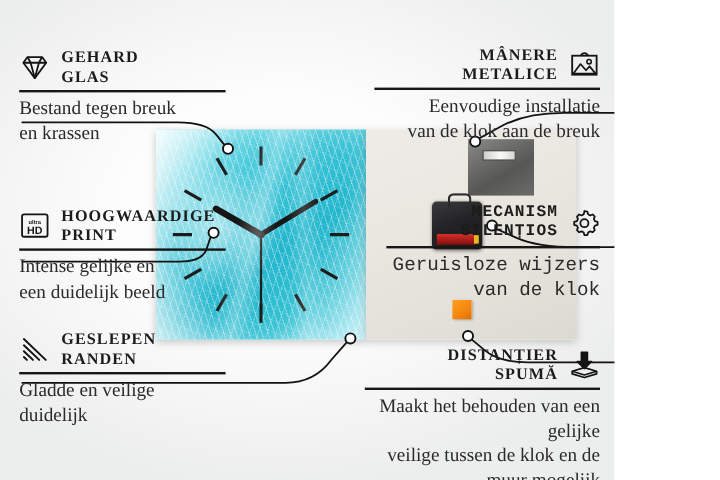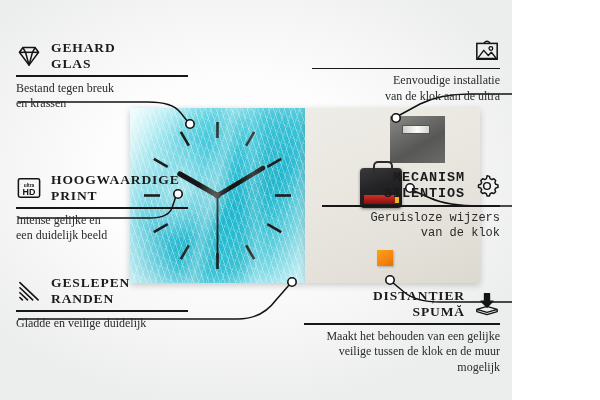--- a/index.html
+++ b/index.html
@@ -77,21 +77,21 @@
   }
   
   .feature{position:absolute;}
   .feat-head{display:flex;align-items:center;gap:9px;}
   .feat-title{
     font-size:13.5px;font-weight:bold;letter-spacing:.9px;color:#1b1b1b;
     line-height:1.16;text-transform:uppercase;white-space:pre-line;
   }
   .feat-rule{height:1.4px;background:#171717;margin:4px 0 4px;}
   .feat-desc{
-    font-size:12px;color:#2a2a2a;line-height:1.30;white-space:pre-line;
+    font-size:16px;color:#2a2a2a;line-height:1.30;white-space:pre-line;
   }
   .left .feat-head{justify-content:flex-start;}
   .left .feat-title{text-align:left;}
   .left .feat-desc{text-align:left;}
   .right .feat-head{justify-content:flex-end;}
   .right .feat-title{text-align:right;}
   .right .feat-desc{text-align:right;}
   .ico{flex:0 0 auto;width:26px;height:26px;display:block;}
   #f-glass{left:16px;top:40px;width:172px;}
   #f-print{left:16px;top:172px;width:172px;}
@@ -205,30 +205,32 @@
       </svg>
       <div class="feat-title">GESLEPEN
 RANDEN</div>
     </div>
     <div class="feat-rule"></div>
     <div class="feat-desc">Gladde en veilige duidelijk</div>
   </div>
 
   <div class="feature right" id="f-handles">
     <div class="feat-head">
+      <div class="feat-title">MÂNERE
+METALICE</div>
       <svg class="ico" viewBox="0 0 24 24">
         <path d="M9.2,4.6 Q12,1.4 14.8,4.6" fill="none" stroke="#141414" stroke-width="1.3"></path>
         <rect x="2.6" y="5.0" width="18.8" height="14.6" fill="none" stroke="#141414" stroke-width="1.4"></rect>
         <circle cx="15.6" cy="9.6" r="1.7" fill="none" stroke="#141414" stroke-width="1.2"></circle>
         <path d="M3.4,18.8 L9.0,11.4 L13.2,16.2 L16.0,13.2 L20.6,18.8 Z" fill="none" stroke="#141414" stroke-width="1.3" stroke-linejoin="round"></path>
       </svg>
     </div>
     <div class="feat-rule"></div>
     <div class="feat-desc">Eenvoudige installatie
-van de klok aan de ultra</div>
+van de klok aan de breuk</div>
   </div>
 
   <div class="feature right" id="f-mech">
     <div class="feat-head">
       <div class="feat-title">MECANISM
 SILENȚIOS</div>
       <svg class="ico" viewBox="0 0 24 24">
         <path d="M12,2.6 l2.3,.55 .55,2.0 1.55,.9 1.95,-.75 1.65,1.65 -.75,1.95 .9,1.55 2.0,.55 0,2.3
                  -2.0,.55 -.9,1.55 .75,1.95 -1.65,1.65 -1.95,-.75 -1.55,.9 -.55,2.0 -2.3,0
                  -.55,-2.0 -1.55,-.9 -1.95,.75 -1.65,-1.65 .75,-1.95 -.9,-1.55 -2.0,-.55 0,-2.3

